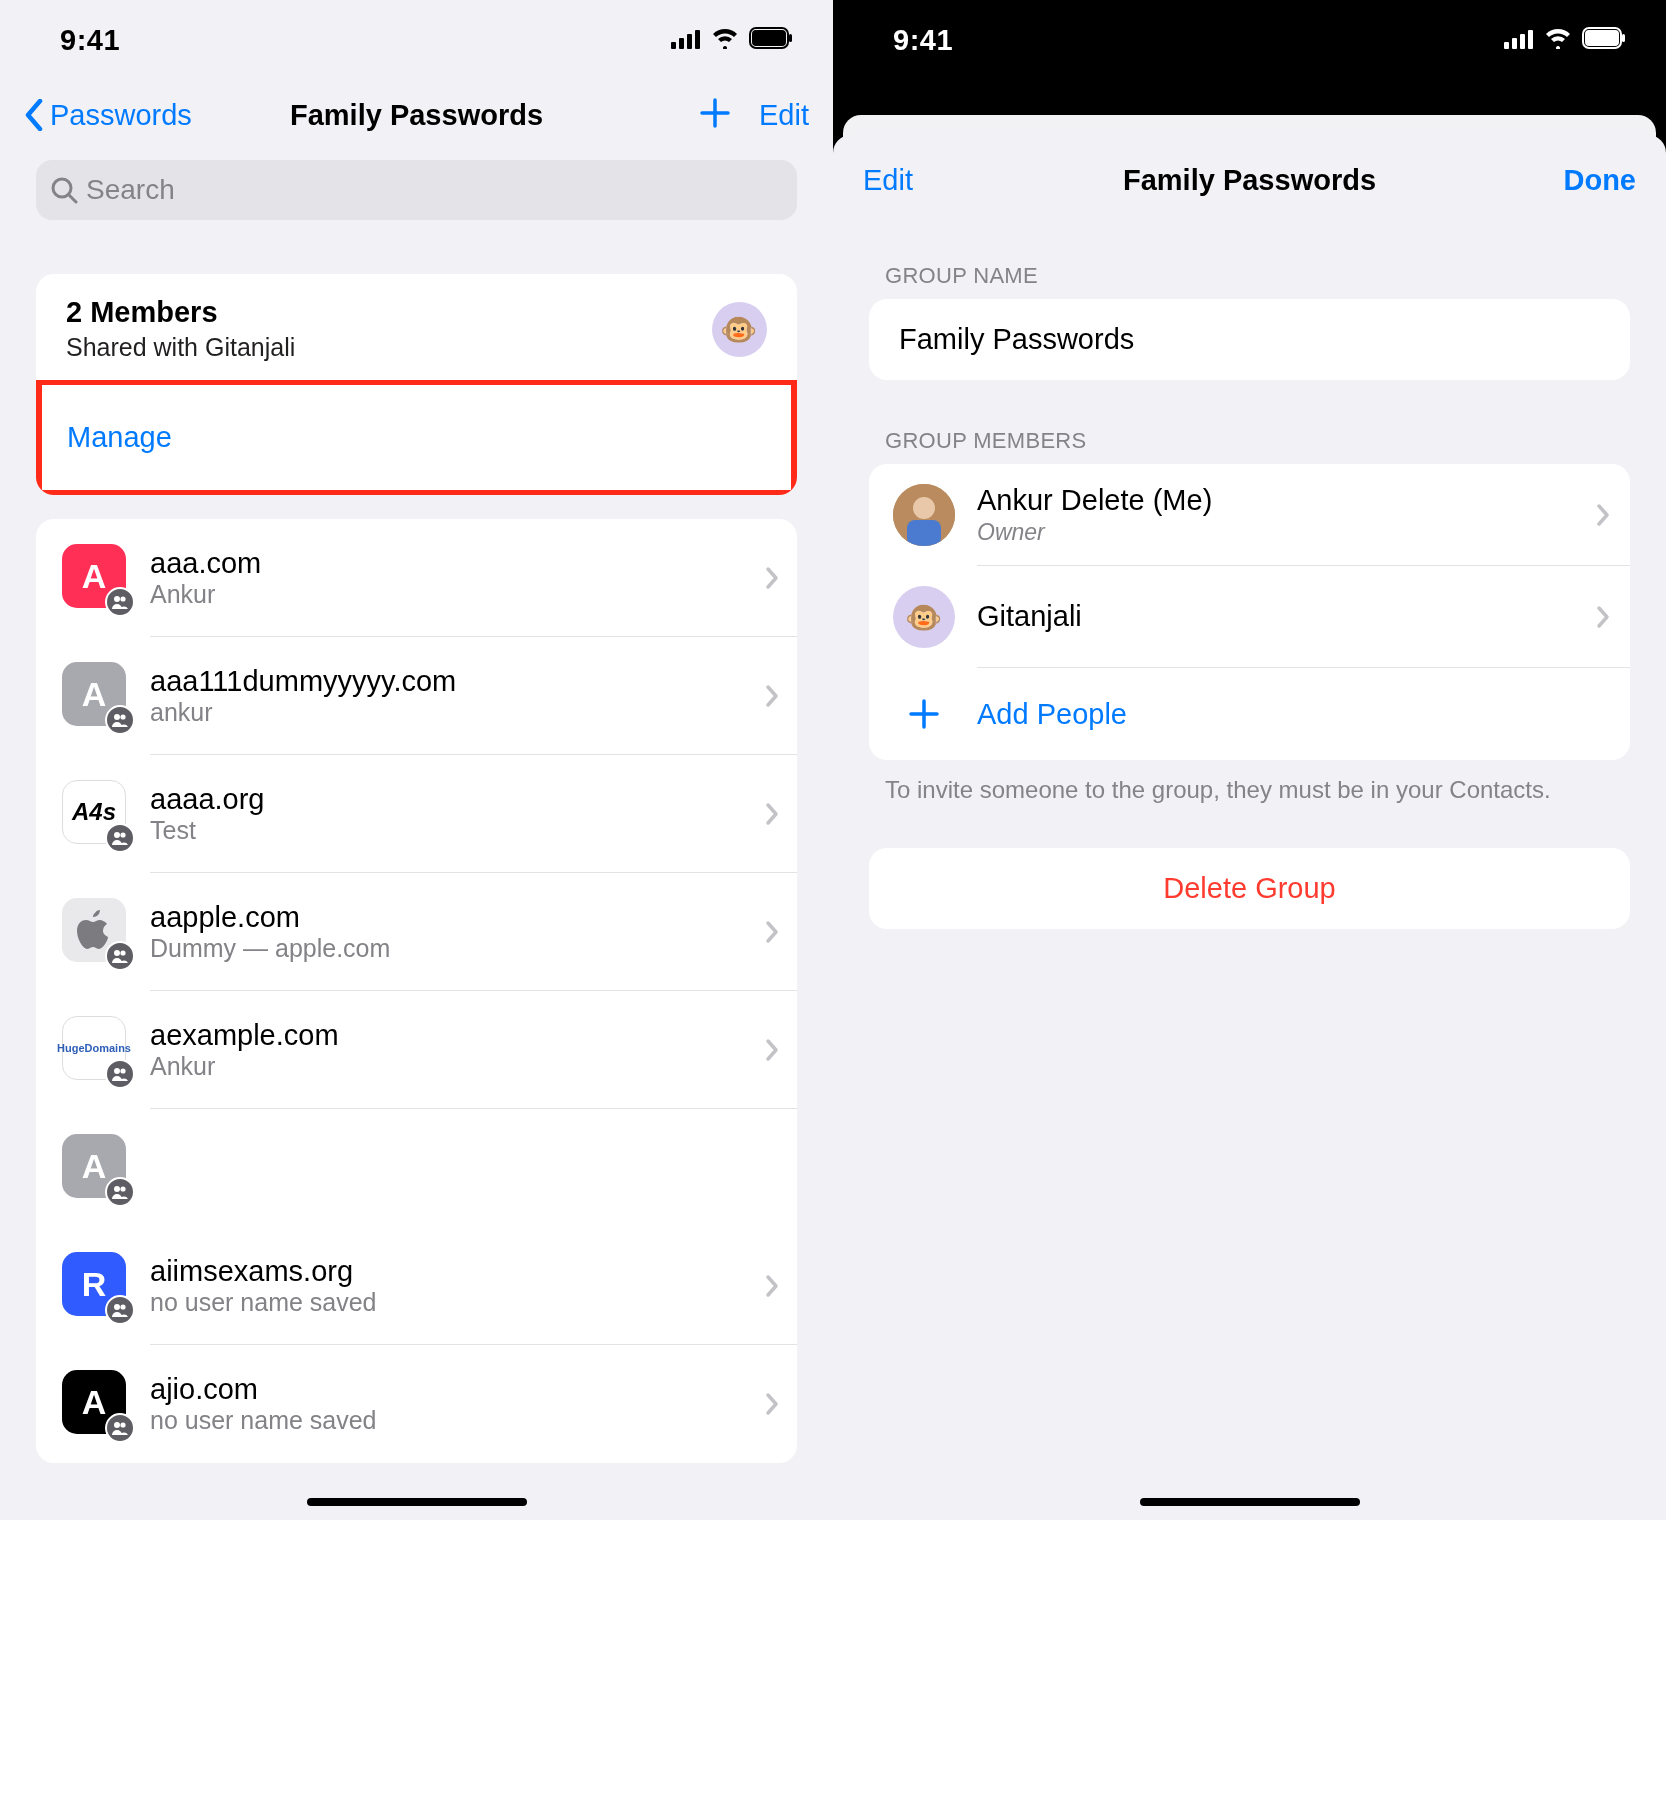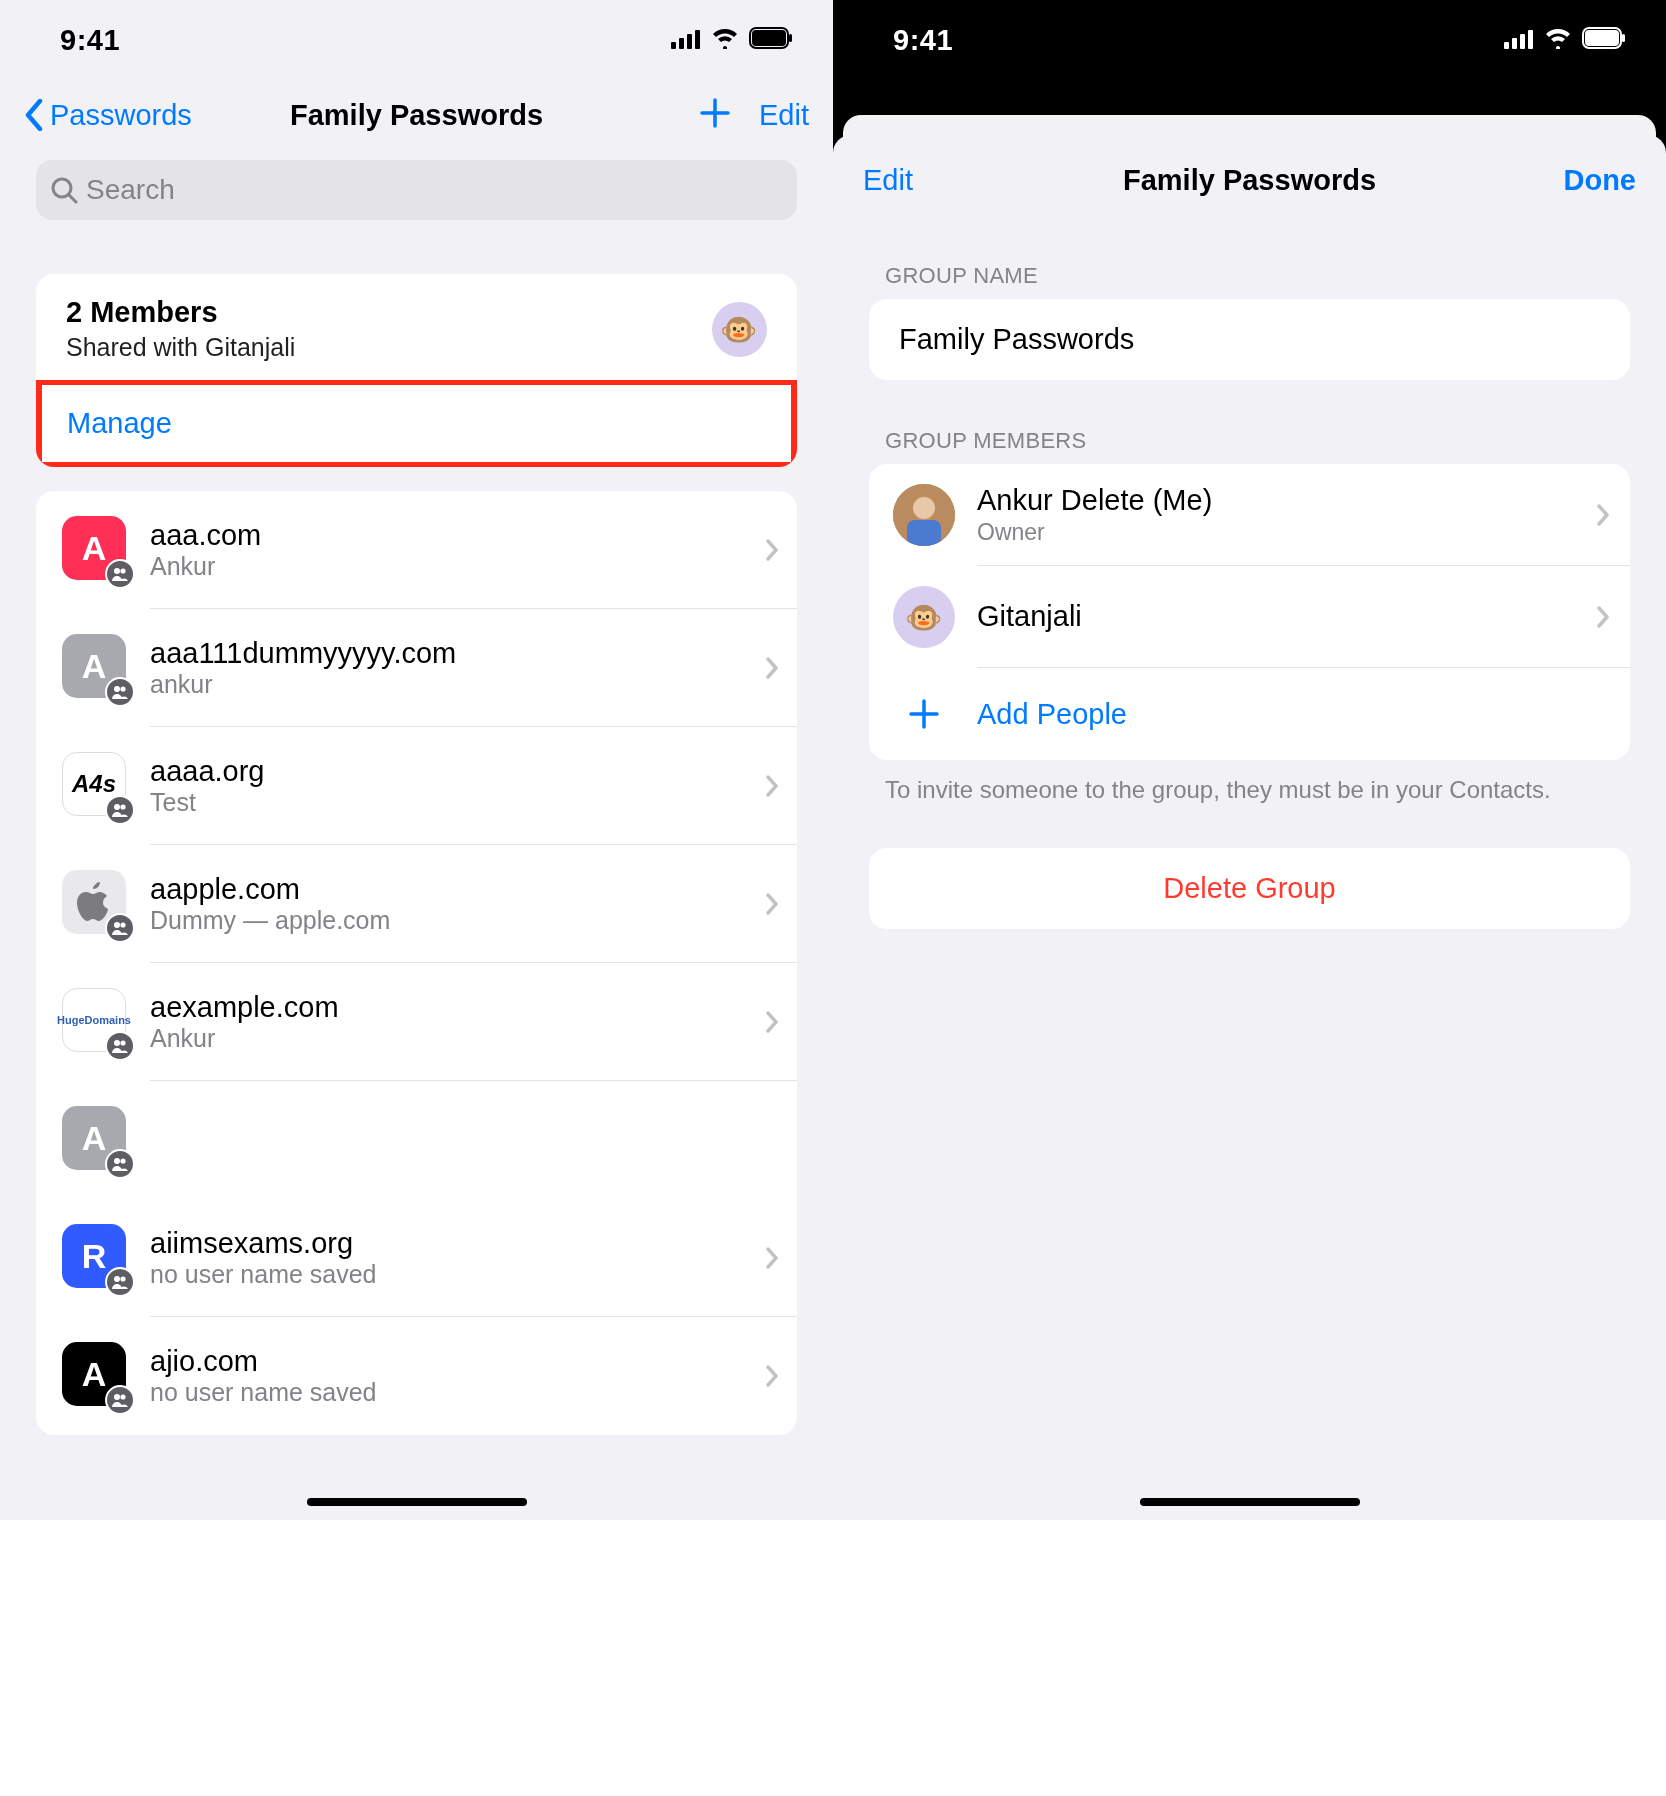--- a/index.html
+++ b/index.html
@@ -106,21 +106,21 @@
     font-size: 30px;
   }
 
   .manage-row {
     border: 5px solid #ff2a17;
     margin-top: 10px;
     border-left-width: 6px;
     border-right-width: 6px;
   }
   .manage-row-inner {
-    padding: 22px 25px;
+    padding: 36px 25px;
     color: #007aff;
     font-size: 29px;
   }
 
   
   .pwd-list .row {
     display: flex;
     align-items: center;
     min-height: 118px;
     position: relative;
@@ -244,21 +244,21 @@
     margin-left: 22px;
     flex: 1;
     border-bottom: 1px solid #e3e3e7;
     height: 102px;
     display:flex; align-items:center;
     padding-right: 20px;
   }
   .member-row:last-of-type .member-body { border-bottom: none; }
   .member-text { flex:1; }
   .member-text .n { font-size: 29px; color:#000; }
-  .member-text .r { font-size: 23px; color:#838388; margin-top:2px; }
+  .member-text .r { font-size: 23px; color:#838388; margin-top:2px;font-style:italic; }
 
   .add-row {
     display: flex; align-items: center;
     min-height: 92px;
     padding-left: 24px;
   }
   .add-row .plus-circle {
     width: 62px; display:flex; justify-content:center;
     color:#007aff;
   }

